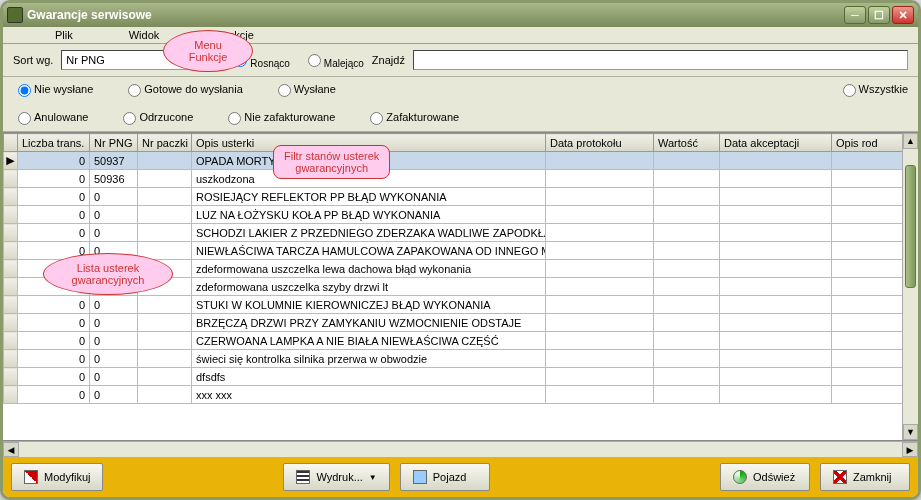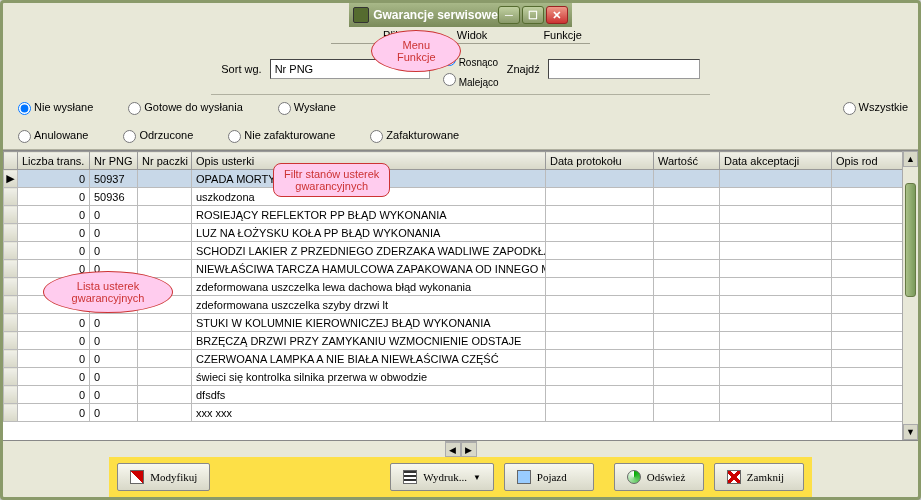--- a/index.html
+++ b/index.html
@@ -8,26 +8,25 @@
     font-family: Tahoma, Arial, sans-serif;
     font-size: 11px;
     background: #ddd;
     overflow: hidden;
   }
   .window {
     width: 921px;
     height: 500px;
     background: #e8e8d8;
     border: 3px solid #8a9a6a;
-    border-radius: 4px;
+    border-radius: 10px;
     box-shadow: 0 2px 6px rgba(0,0,0,0.3);
     display: flex;
     flex-direction: column;
     overflow: hidden;
-    align-items: center;
   }
   .titlebar {
     background: linear-gradient(to bottom, #a8b888 0%, #7a8a5a 100%);
     height: 24px;
     display: flex;
     align-items: center;
     padding: 0 4px;
     color: #fff;
     font-weight: bold;
     font-size: 12px;
@@ -64,21 +63,21 @@
   .field-label { white-space:nowrap; }
   .combo, .input {
     border:1px inset #999;
     background:#fff;
     height:20px;
     padding:1px 4px;
     font-family:inherit;
     font-size:11px;
   }
   .combo { width:160px; }
-  .radios-col { display:flex; flex-direction:column; gap:2px; font-size:10px;}
+  .radios-col { display:flex; flex-direction:row; gap:13px; font-size:10px;}
   .find-input { flex:1; }
   .filters {
     padding: 4px 10px 6px;
     display:flex;
     flex-wrap:wrap;
     gap: 6px 30px;
     border-bottom:1px solid #b0b0a0;
     position:relative;
   }
   .filters label { display:flex; align-items:center; white-space:nowrap;}
@@ -154,22 +153,21 @@
     background:#d8d8c8;
     border:1px solid #aaa;
     font-size:9px;
   }
   .scrollbar-h .track { flex:1; }
   .bottombar {
     padding: 6px 8px;
     display:flex;
     gap:10px;
     align-items:center;
-    background:#fde047;
-    font-family:Liberation Serif, serif;
+    background:#eab308;
   }
   .btn {
     background: linear-gradient(to bottom,#f8f8f0,#d8d8c8);
     border:1px solid #888;
     border-radius:2px;
     padding: 4px 12px;
     display:flex;
     align-items:center;
     gap:6px;
     cursor:pointer;

